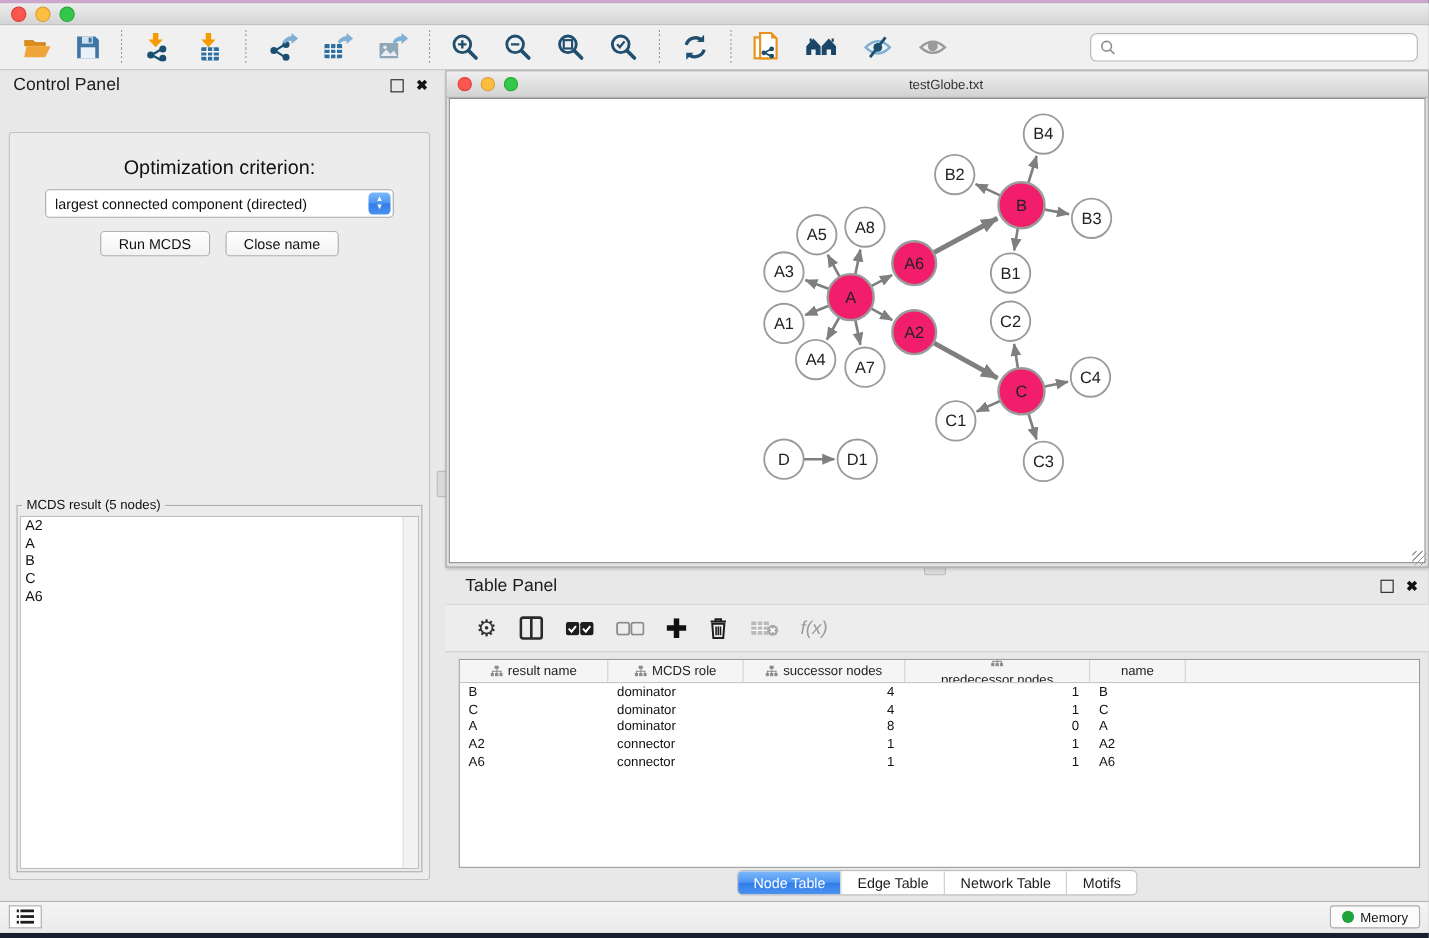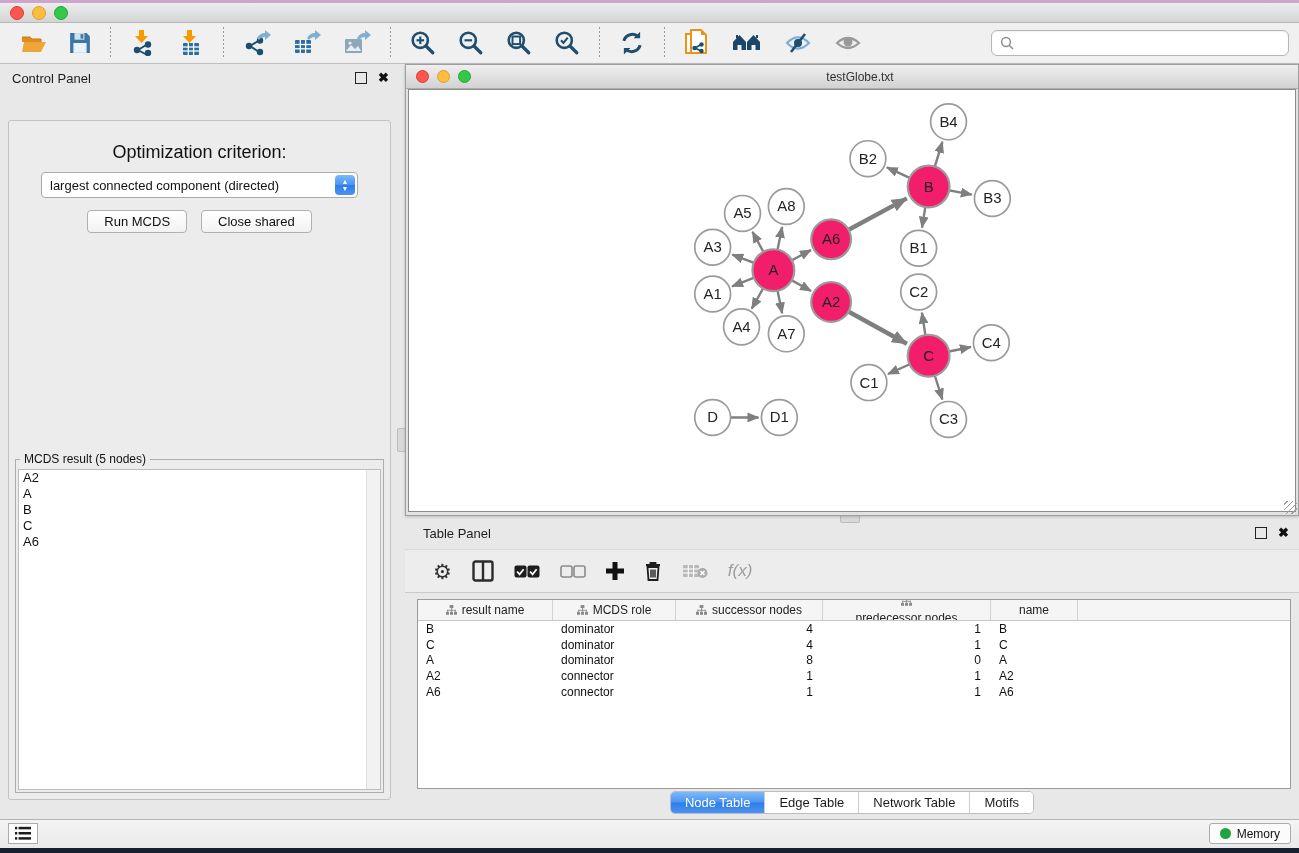--- a/index.html
+++ b/index.html
@@ -28,21 +28,21 @@
               border-radius:6px;display:flex;align-items:center;box-shadow:inset 0 1px 2px rgba(0,0,0,.06);}
   #search-box svg{margin-left:8px;}
   #search-box input{border:none;outline:none;flex:1;font-size:13px;background:transparent;padding:0 8px 0 6px;}
 
   
   #workspace{position:absolute;left:0;top:61px;right:0;bottom:28px;background:#E8E8E8;}
 
   
   #control-panel{position:absolute;left:0;top:2px;width:399px;bottom:2px;}
   .panel-head{display:flex;align-items:center;height:24px;}
-  .panel-head .ph-title{margin-left:12px;font-size:13px;color:#1d1d1d;}
+  .panel-head .ph-title{margin-left:12px;font-size:16px;color:#1d1d1d;}
   .panel-head .ph-icons{margin-left:auto;margin-right:10px;display:flex;gap:11px;align-items:center;}
   .ph-float{width:10px;height:10px;border:1.6px solid #222;display:inline-block;}
   .ph-close{font-size:13px;font-weight:bold;color:#111;line-height:10px;}
   .seg{display:inline-flex;border:1px solid #BDBDBD;border-radius:5px;overflow:hidden;background:#fff;}
   .seg .seg-btn{border:none;background:#fff;font-family:"Liberation Sans",sans-serif;font-size:13px;color:#1c1c1c;
        padding:3px 14px;border-left:1px solid #CCC;cursor:pointer;}
   .seg .seg-btn:first-child{border-left:none;}
   .seg .seg-btn.sel{background:linear-gradient(#7DB9FA,#4C95F2 48%,#2F7DE9 52%,#4C93F1);color:#fff;}
   #cp-tabs-row{text-align:center;margin-top:5px;}
   #cp-content{position:absolute;left:8px;right:8px;top:54px;bottom:18px;background:#ECECEC;border:1px solid #C2C2C2;border-radius:3px;}
@@ -299,21 +299,21 @@
             <div id="criterion-select">
               <span class="val">largest connected component (directed)</span>
               <span class="stepper">
                   <span>▲</span>
                   <span>▼</span>
                 </span>
             </div>
           </div>
           <div id="cp-buttons">
             <button class="mac-btn">Run MCDS</button>
-            <button class="mac-btn">Close shared</button>
+            <button class="mac-btn">Close name</button>
           </div>
           <div id="result-group">
             <span id="result-title">MCDS result (5 nodes)</span>
             <div id="mcds-list">
               <div id="mcds-items">
                   <div class="mcds-item">A2</div>
                   <div class="mcds-item">A</div>
                   <div class="mcds-item">B</div>
                   <div class="mcds-item">C</div>
                   <div class="mcds-item">A6</div>

